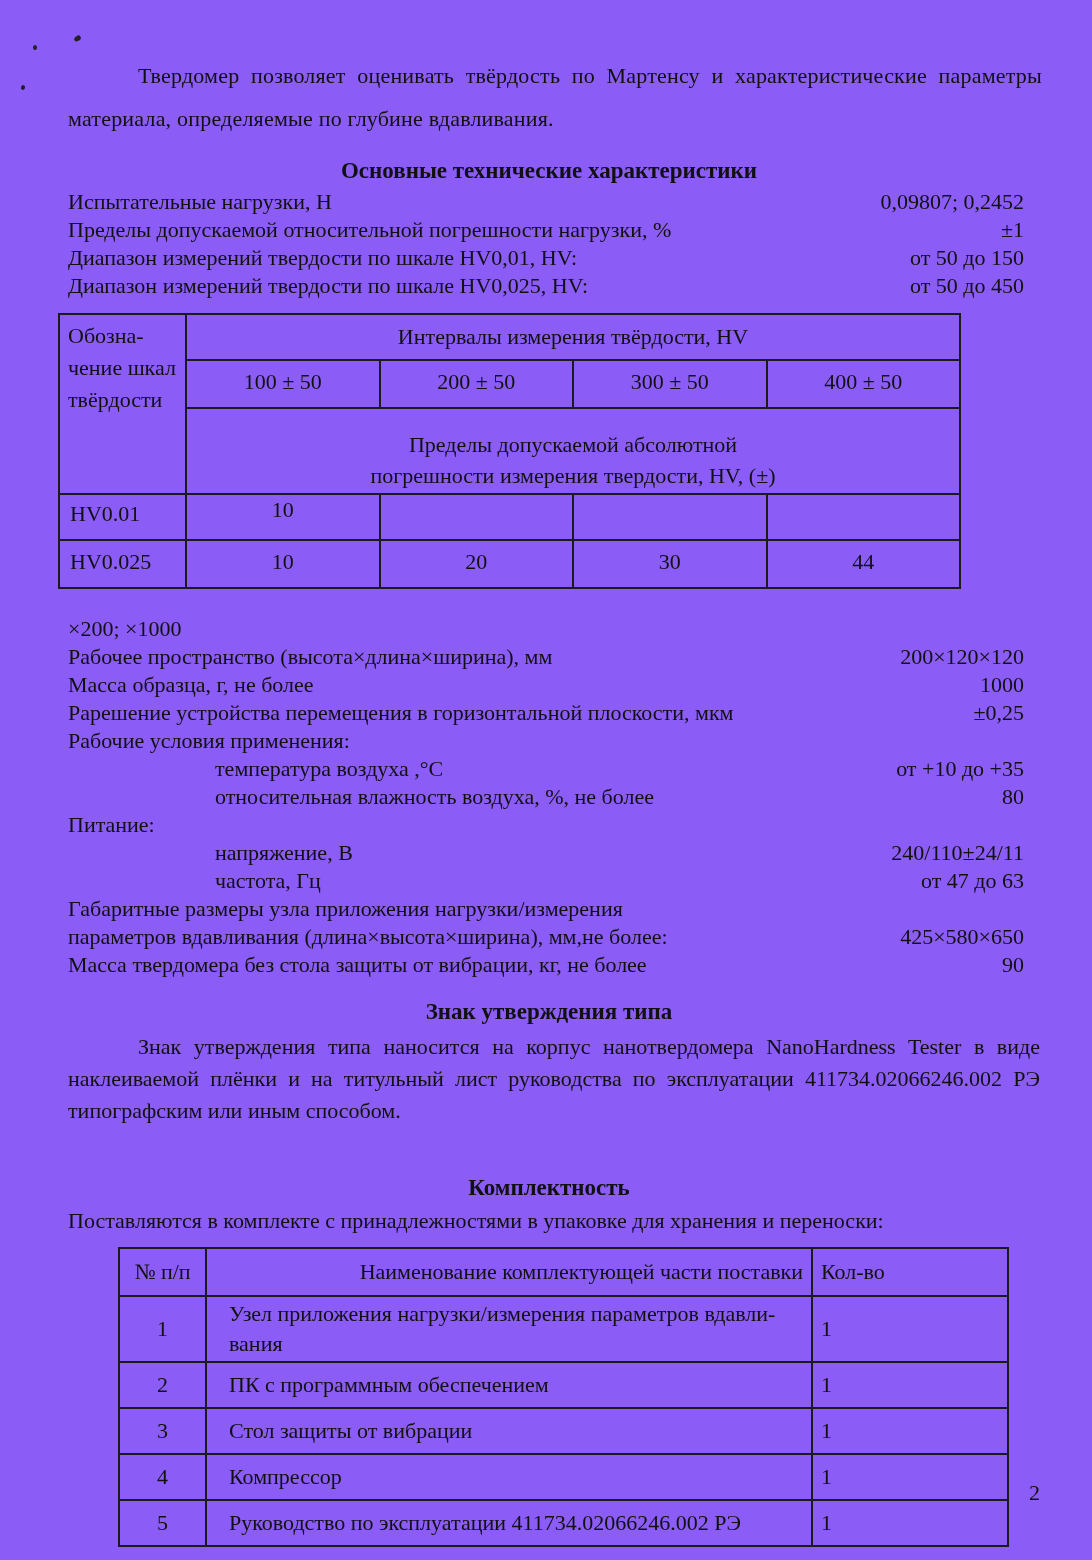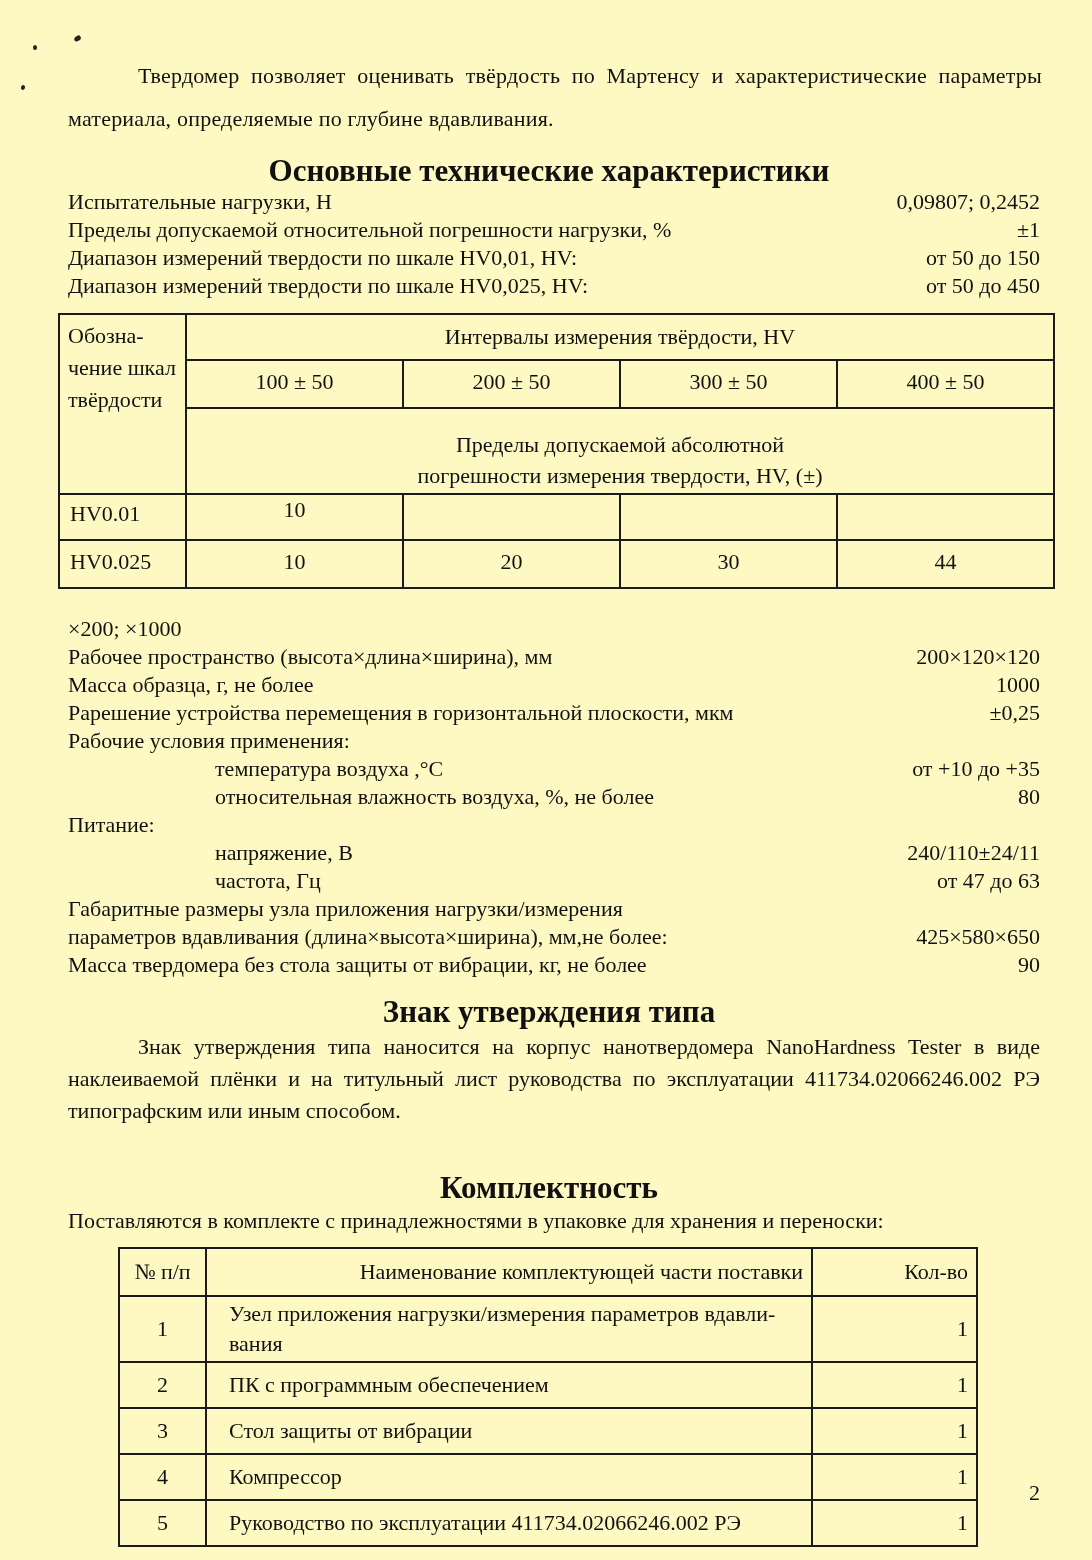--- a/index.html
+++ b/index.html
@@ -1,66 +1,66 @@
 <!DOCTYPE html>
 <html><head>
 <meta charset="utf-8">
 <style>
   * { margin:0; padding:0; box-sizing:border-box; }
   html,body { background:#ffffff; }
   .page {
     position:relative;
     width:1092px; height:1560px;
-    background:#fef9c3;
+    background:#8b5cf6;
     color:#111;
     font-family:"Liberation Serif", serif;
     font-size:22px;
     overflow:hidden;
   }
   .speck { position:absolute; background:#222; border-radius:50%; }
   .s1 { left:74px; top:36px; width:7px; height:5px; transform:rotate(-30deg); border-radius:60% 40% 50% 50%; }
   .s2 { left:33px; top:45px; width:4px; height:5px; }
   .s3 { left:21px; top:85px; width:4px; height:5px; transform:rotate(20deg); }
 
   .intro {
     margin:54px 50px 0 68px;
     text-indent:70px;
     text-align:justify;
     line-height:43px;
     letter-spacing:0.2px;
   }
   h2.sect {
     text-align:center;
-    font-size:31px;
+    font-size:23px;
     font-weight:bold;
     line-height:30px;
     margin-left:6px;
   }
   .h-tech { margin-top:16px; }
-  .spec-block { margin:2px 52px 0 68px; }
+  .spec-block { margin:2px 68px 0 68px; }
   .spec-row {
     display:flex;
     justify-content:space-between;
     align-items:baseline;
     line-height:28px;
   }
   .spec-row .spec-label { white-space:nowrap; }
   .spec-row .spec-value { white-space:nowrap; text-align:right; }
   .spec-row.indent .spec-label { padding-left:147px; }
 
   table { border-collapse:collapse; table-layout:fixed; }
   td {
     border:2px solid #1b1b1b;
     font-size:22px;
     color:#111;
     vertical-align:middle;
   }
   .tbl-intervals {
     margin:13px 0 0 58px;
-    width:997px;
+    width:903px;
   }
   .tbl-intervals .corner {
     width:127px;
     vertical-align:top;
     text-align:left;
     padding:5px 8px;
     line-height:32px;
   }
   .tbl-intervals td.c { text-align:center; padding:2px 6px;margin-top:12px; }
   .tbl-intervals .r1 td { height:46px; }
@@ -82,21 +82,21 @@
   .h-kit { margin-top:46px; }
   .kit-intro { margin:4px 52px 8px 68px; line-height:28px; }
 
   .tbl-kit {
     margin:12px 0 0 118px;
     width:857px;
   }
   .tbl-kit td { padding:2px 8px; }
   .tbl-kit .col-num { width:87px; text-align:center; }
   .tbl-kit .col-name { width:606px; text-align:right; }
-  .tbl-kit .col-qty { width:165px; text-align:right; }
+  .tbl-kit .col-qty { width:196px; text-align:left; }
   .tbl-kit tr.hdr td { height:48px; }
   .tbl-kit tr.row td { height:46px; }
   .tbl-kit tr.row-tall td { height:60px; }
   .tbl-kit td.name { text-align:left; padding-left:22px; line-height:30px; }
 
   .page-number {
     position:absolute;
     top:1480px; right:52px;
     font-size:22px;
   }

